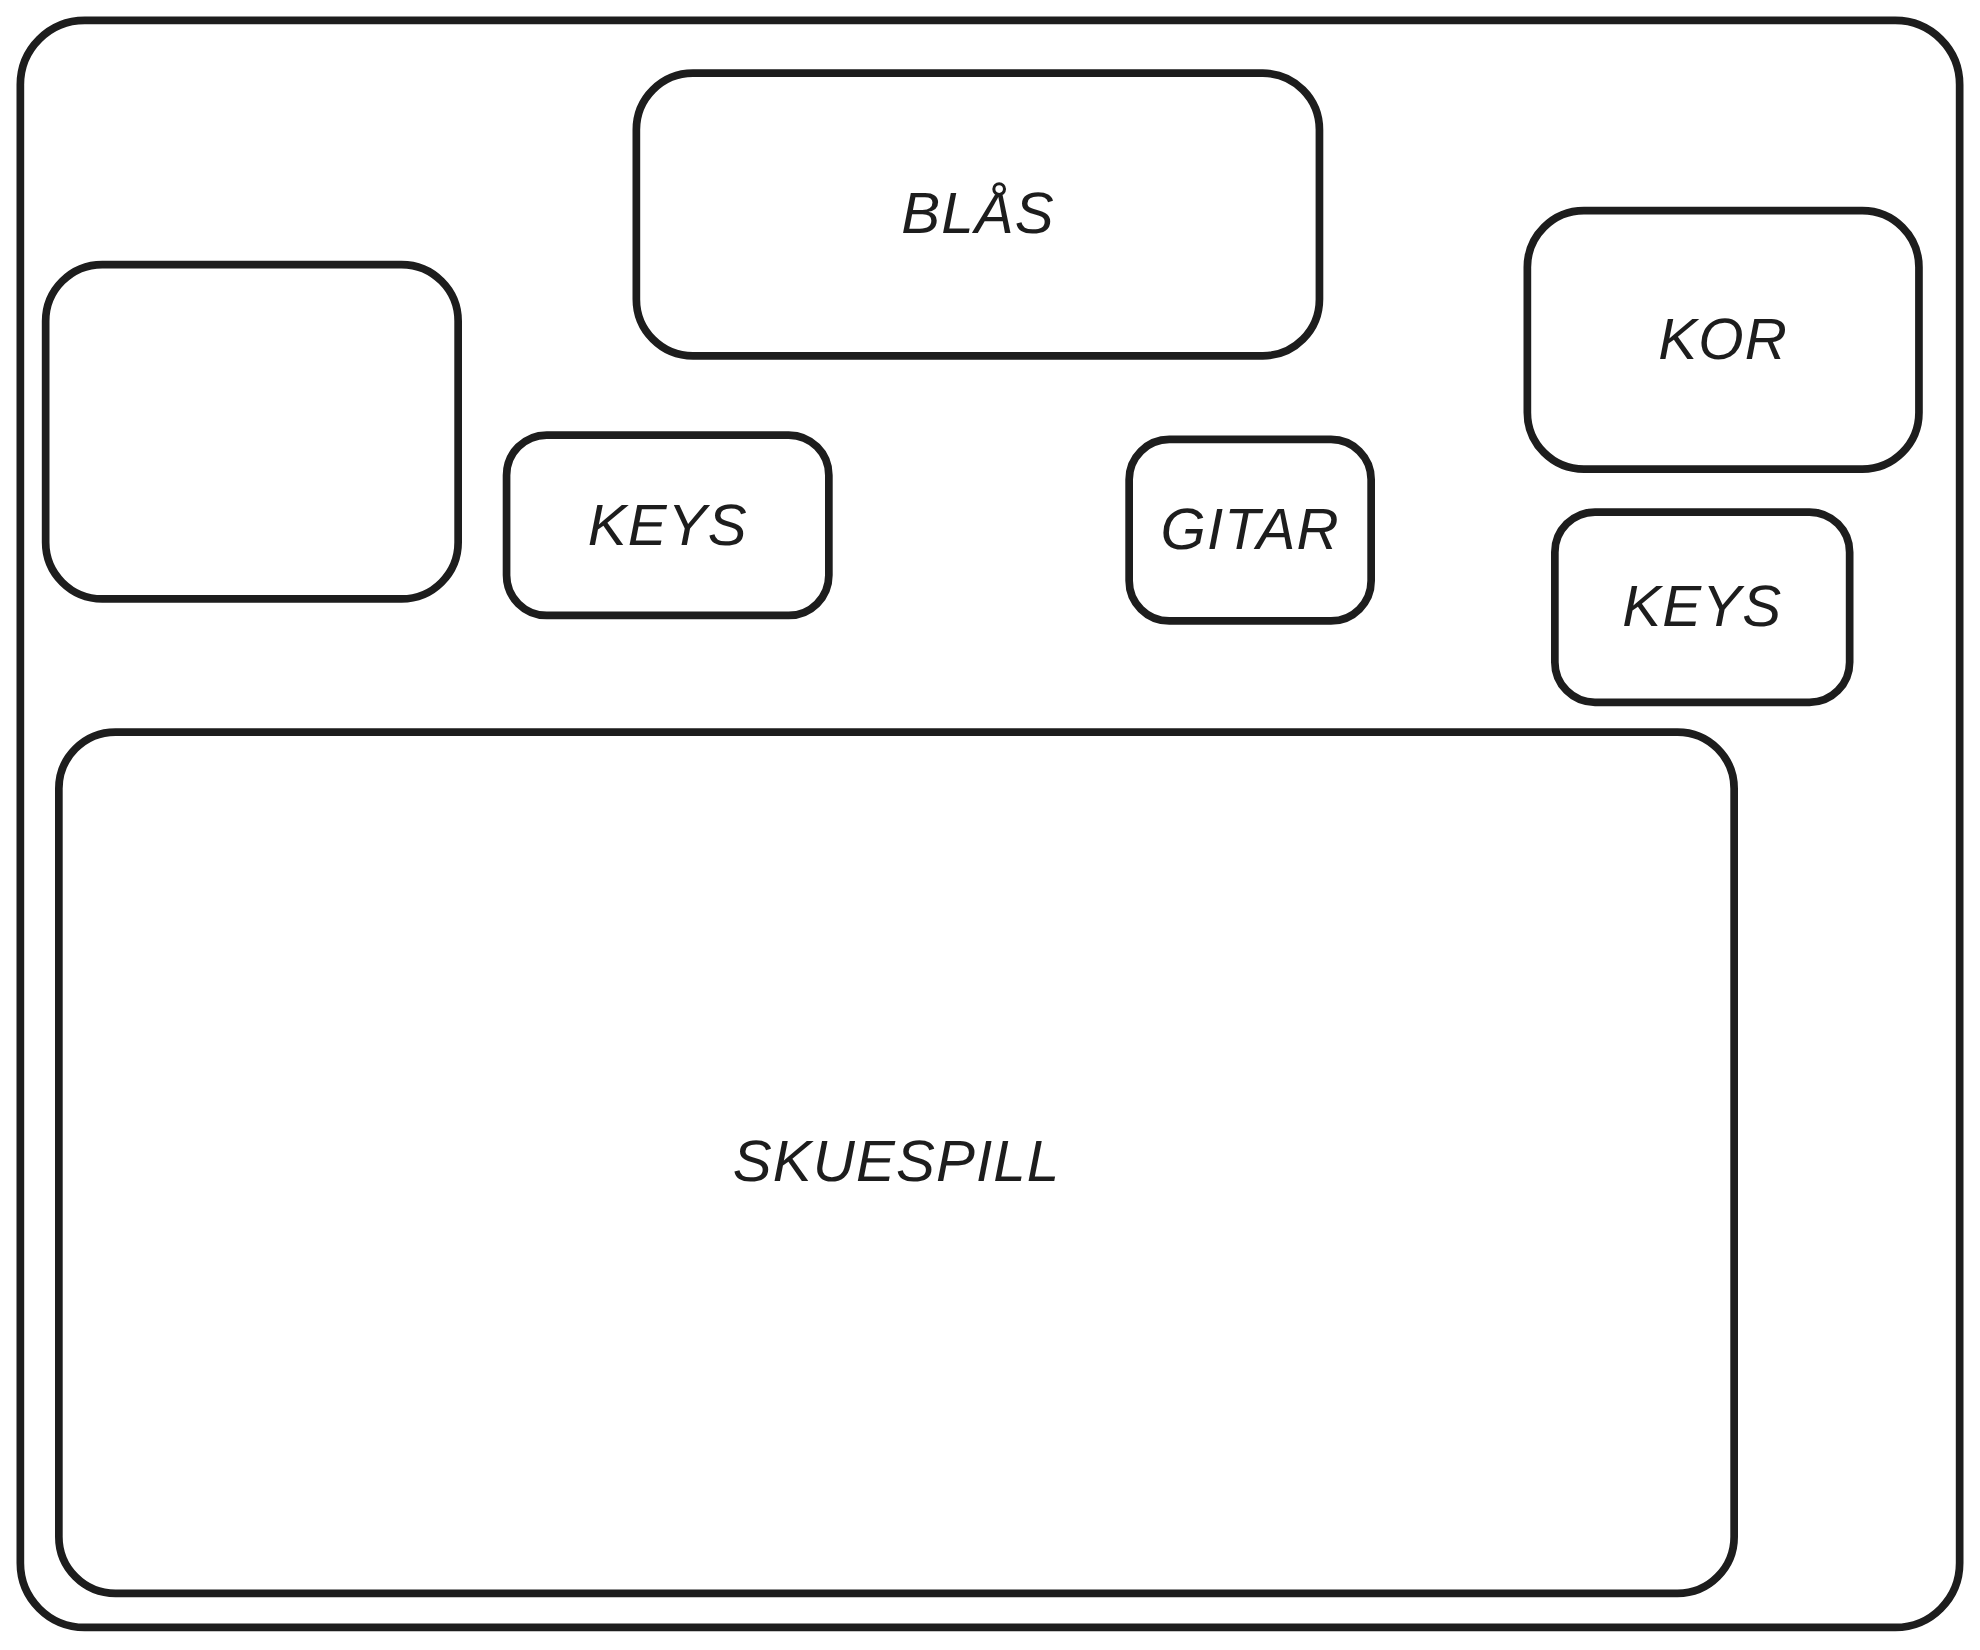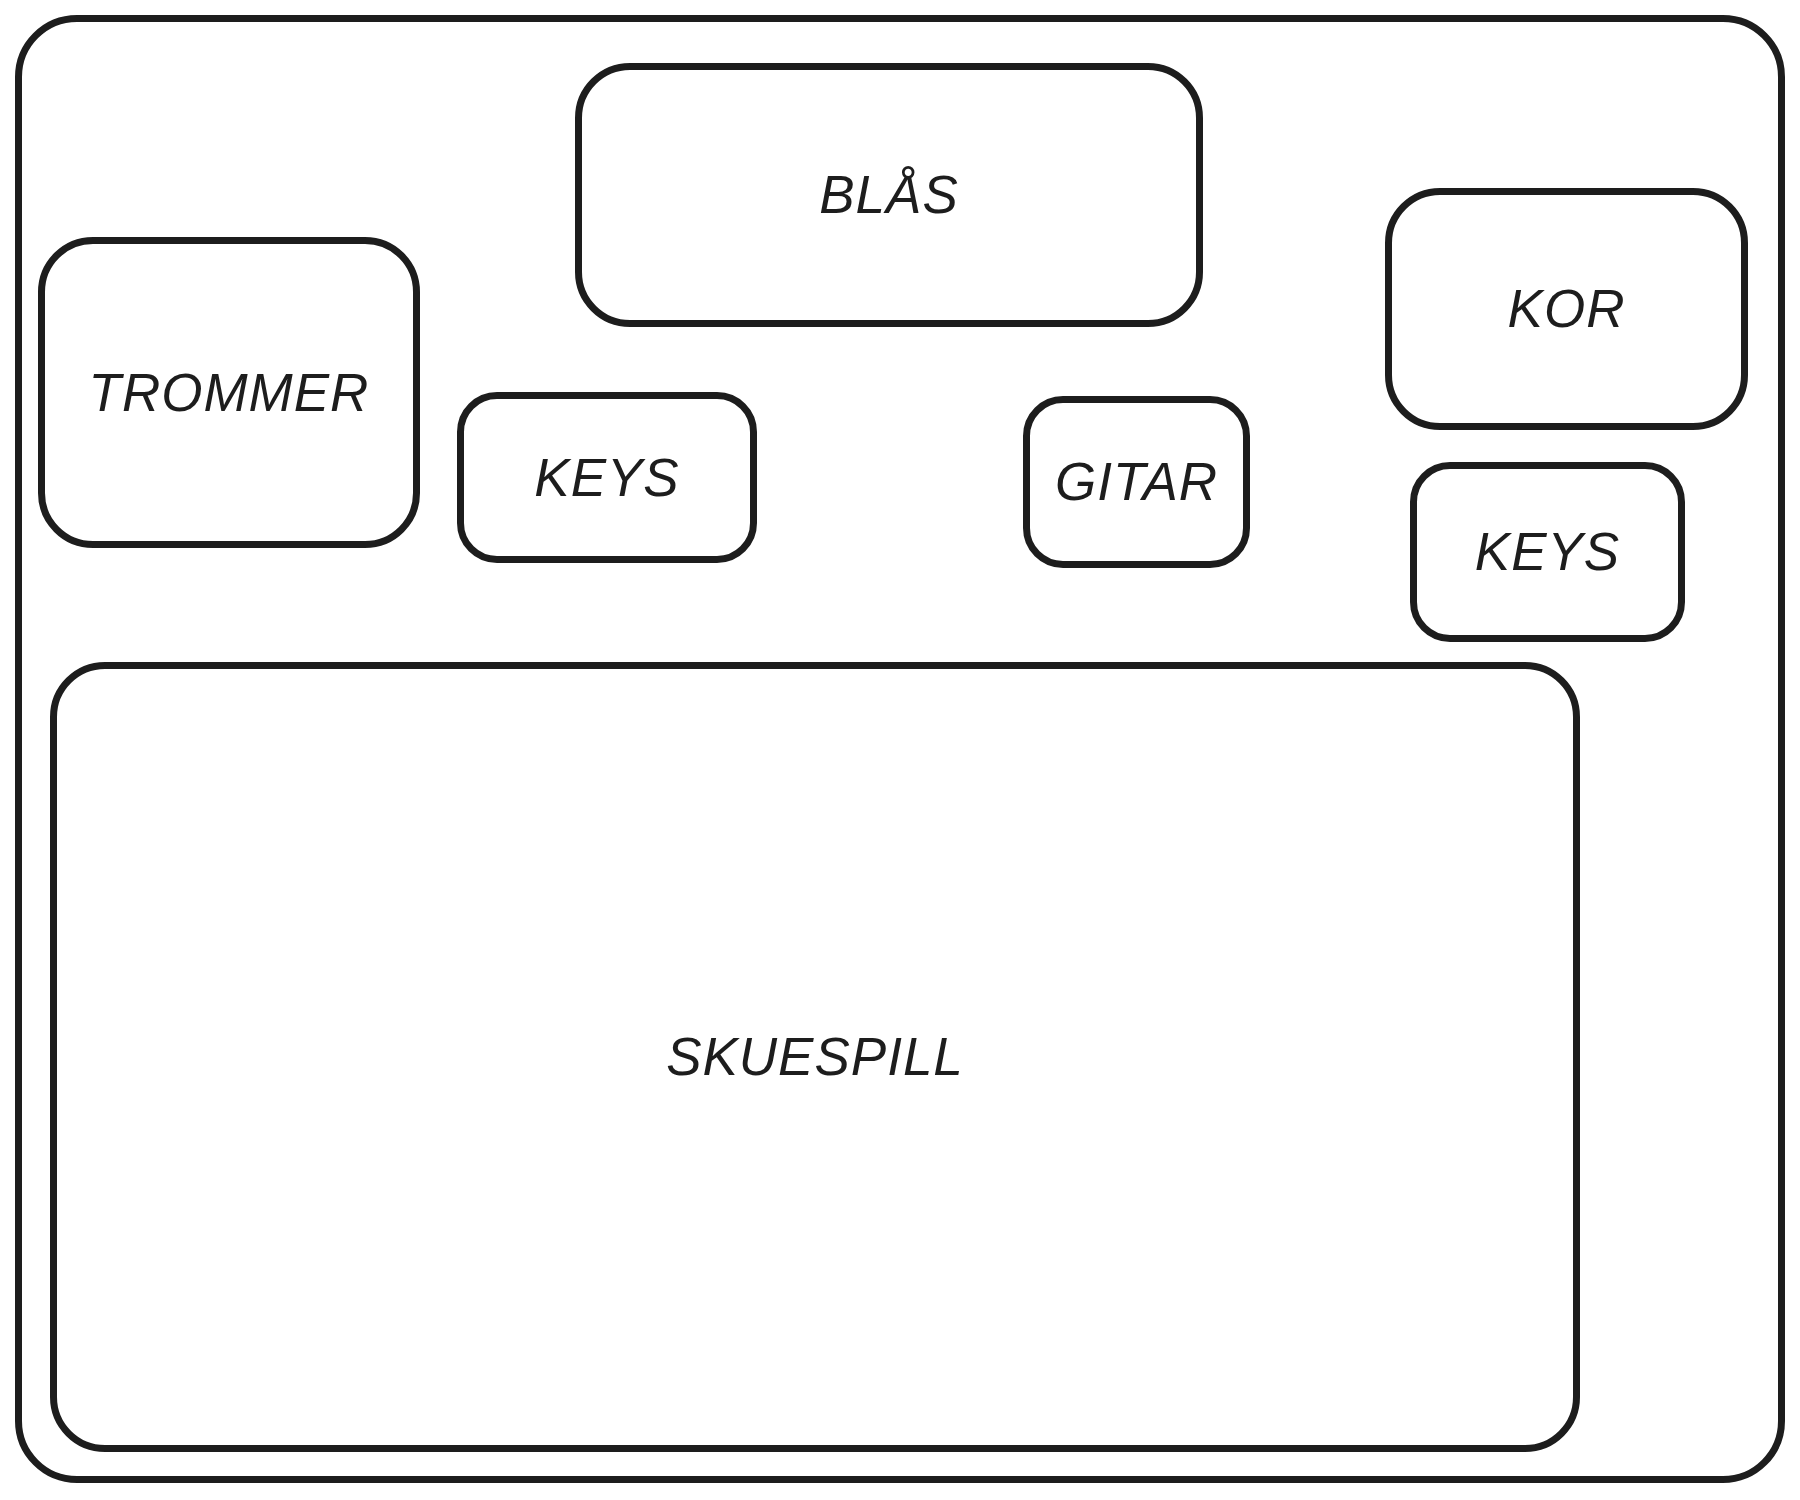--- a/index.html
+++ b/index.html
@@ -58,21 +58,20 @@
 <div class="stage">
 
   <div class="zone outer"></div>
 
   <div class="zone blas">
     <span class="label">BLÅS</span>
   </div>
 
   <div class="zone trommer">
     <span class="label">
-      <span class="line">TROMMER</span>
     </span>
   </div>
 
   <div class="zone keys-left">
     <span class="label">KEYS</span>
   </div>
 
   <div class="zone gitar">
     <span class="label">GITAR</span>
   </div>

